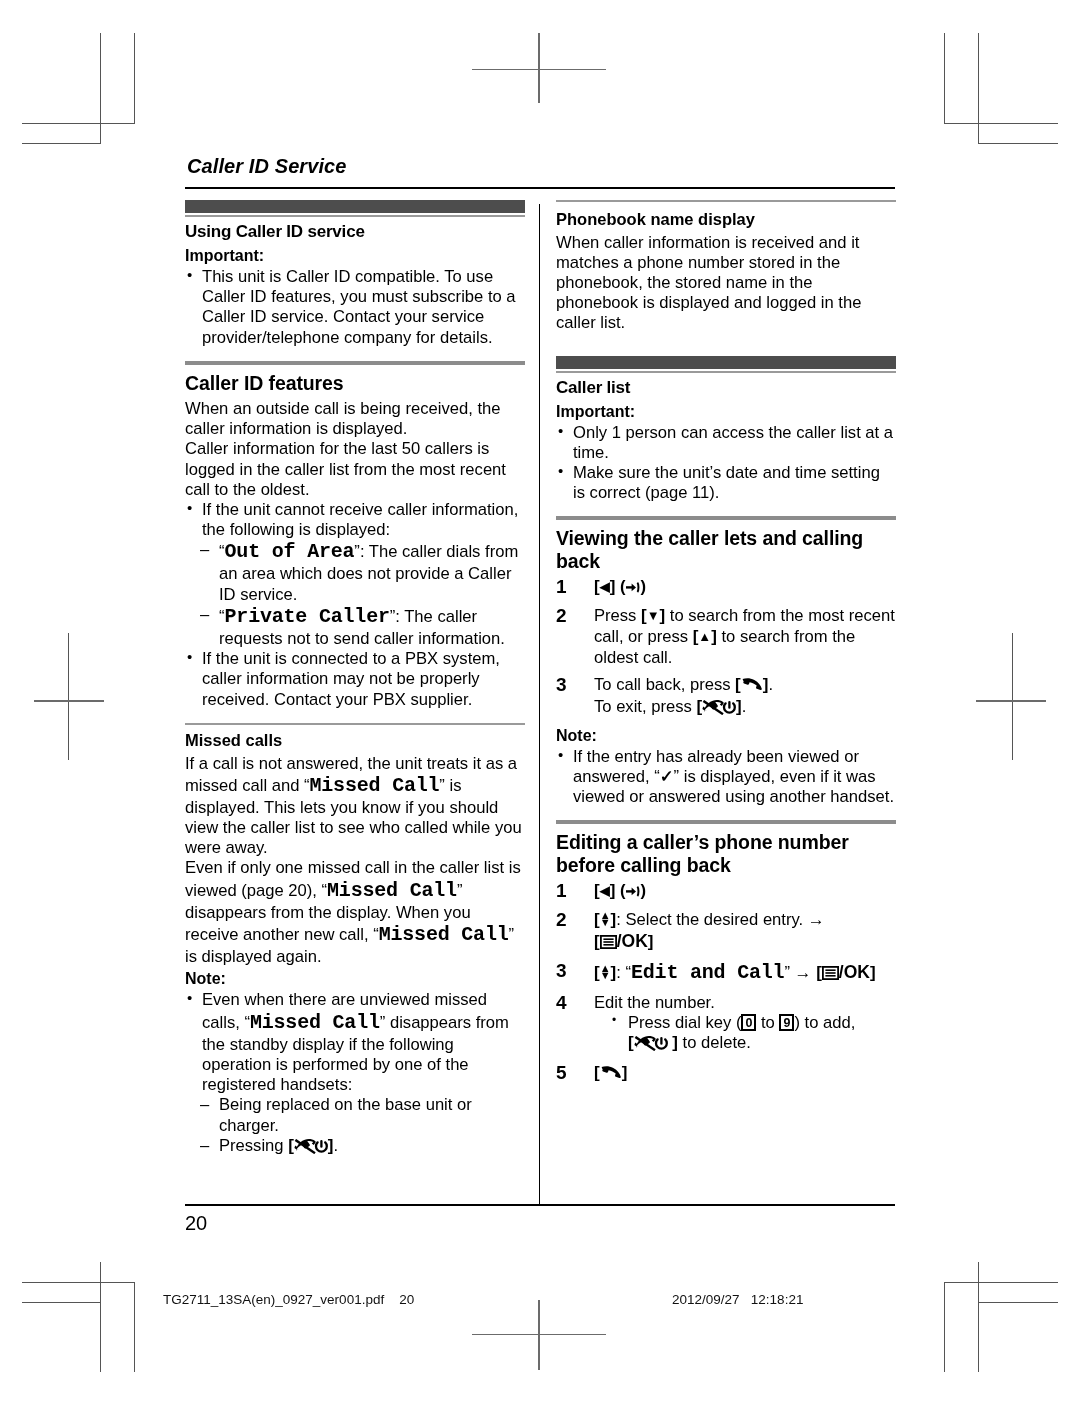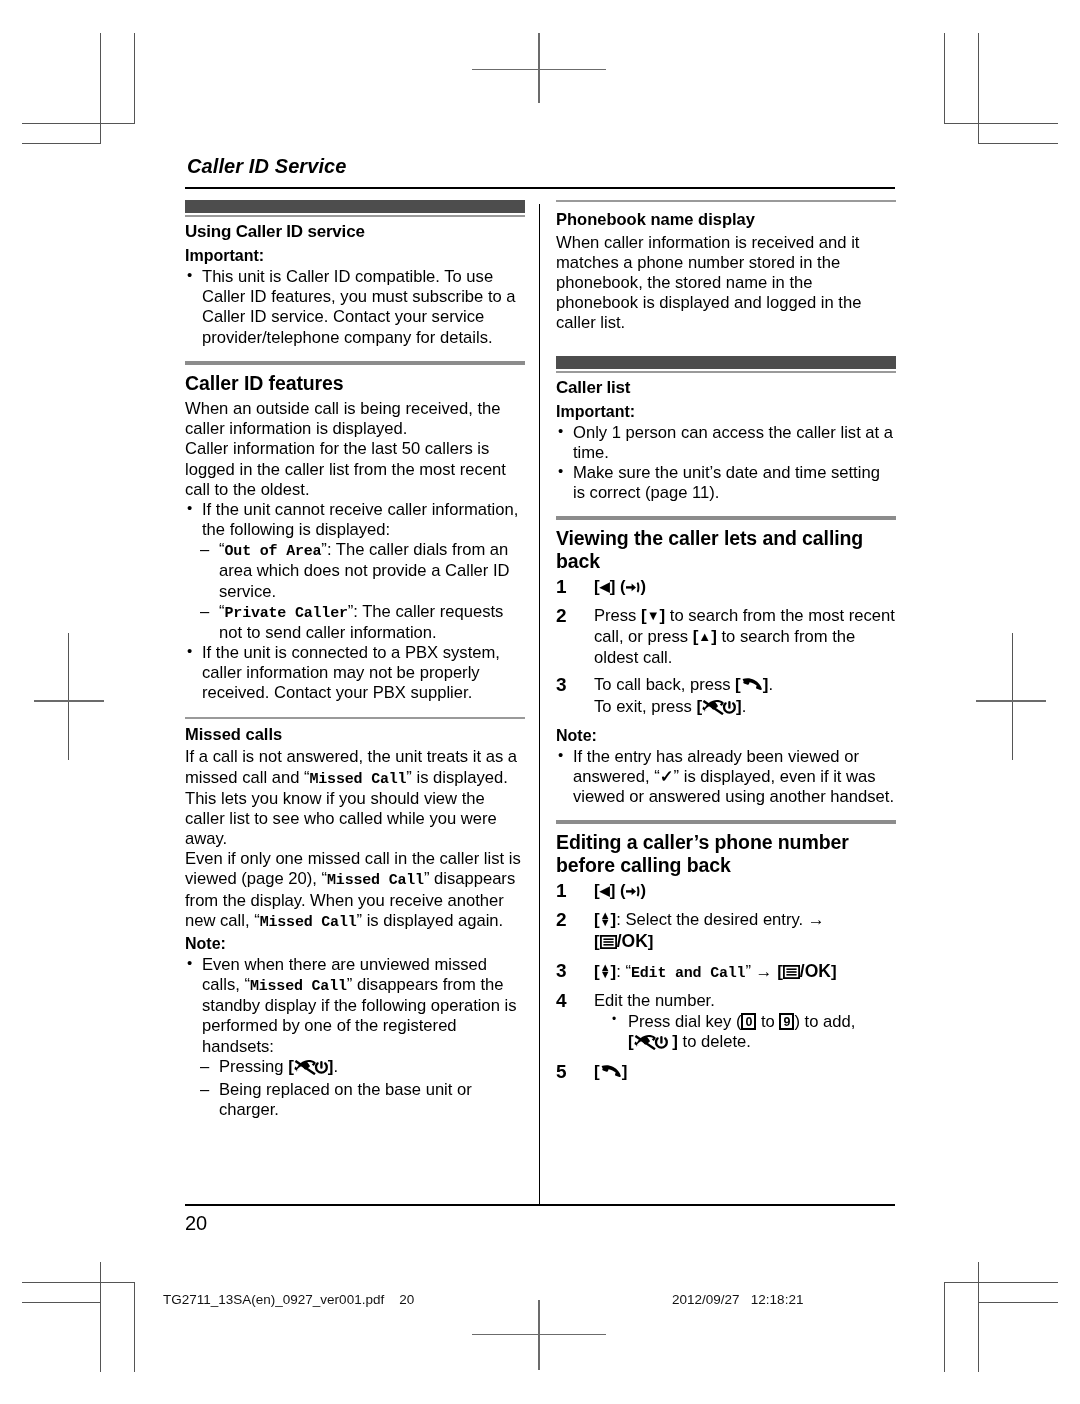--- a/index.html
+++ b/index.html
@@ -76,21 +76,21 @@
   
   .step{position:relative;padding-left:38px;margin:0 0 7px 0;}
   .step-n{
     position:absolute;left:0;top:-1px;font-size:19px;font-weight:bold;
   }
   .step-body{font-size:16.6px;line-height:1.215;}
 
   
   .mono{
     font-family:"Liberation Mono",monospace;font-weight:bold;
-    font-size:15px;letter-spacing:-.2px;
+    font-size:20px;letter-spacing:-.2px;
   }
 
   
   .key{white-space:nowrap;font-weight:bold;}
   .brk{font-weight:bold;font-size:17px;}
   .arrow-k{font-size:13px;vertical-align:1px;}
   .updown{
     display:inline-block;font-size:11px;line-height:7px;vertical-align:-1px;
     text-align:center;
   }
@@ -189,29 +189,29 @@
       <div class="rule-thin"></div>
       <h3 class="subsub">Missed calls</h3>
 
       <div class="p"><span>If a call is not answered, the unit treats it as a missed call and “</span><span class="mono">Missed Call</span><span>” is displayed. This lets you know if you should view the caller list to see who called while you were away.</span></div>
 
       <div class="p"><span>Even if only one missed call in the caller list is viewed (page 20), “</span><span class="mono">Missed Call</span><span>” disappears from the display. When you receive another new call, “</span><span class="mono">Missed Call</span><span>” is displayed again.</span></div>
 
       <div class="lbl">Note:</div>
       <ul>
         <li class="bullet"><span>Even when there are unviewed missed calls, “</span><span class="mono">Missed Call</span><span>” disappears from the standby display if the following operation is performed by one of the registered handsets:</span></li>
+        <li class="dash">Being replaced on the base unit or charger.</li>
         <li class="dash"><span>Pressing </span><span class="key"><span class="brk">[</span><span class="offhook"><svg width="34" height="15" viewBox="0 0 34 15">
                   <g fill="#000">
                     <path d="M2.2 11.4c1.1-2.6 3.2-4.6 5.9-5.6l2.2 3.3c.3.5 1 .6 1.5.3l3.6-2.4c.5-.3.6-1 .3-1.5L13.3 2c2.1-.3 4.2 0 6 1l-1.5 1.6 2 1.4 1.7-2.4c.4-.6.2-1.3-.4-1.7-3-2-6.8-2.4-10.2-1.2C7.4 1.8 4.4 4.4 2.9 7.8l-1.7-1.2-.8 2.4 2.4 1.7c.6.4 1.3.2 1.7-.4z"></path>
                     <path d="M1.4 0.9 L21 14.2" stroke="#000" stroke-width="2.4" fill="none"></path>
                     <path d="M27.4 2.1v5.6" stroke="#000" stroke-width="2.3" fill="none" stroke-linecap="round"></path>
                     <path d="M23.6 3.4a5.4 5.4 0 1 0 7.6 0" stroke="#000" stroke-width="2.3" fill="none" stroke-linecap="round"></path>
                   </g>
                 </svg></span><span class="brk">]</span></span><span>.</span></li>
-        <li class="dash">Being replaced on the base unit or charger.</li>
       </ul>
 
     </div>
 
     <div class="col col-right">
 
       <div style="height:2px;background:#9a9a9a;margin-bottom:8px;"></div>
       <h3 class="subsub">Phonebook name display</h3>
       <div class="p">When caller information is received and it matches a phone number stored in the phonebook, the stored name in the phonebook is displayed and logged in the caller list.</div>
 

